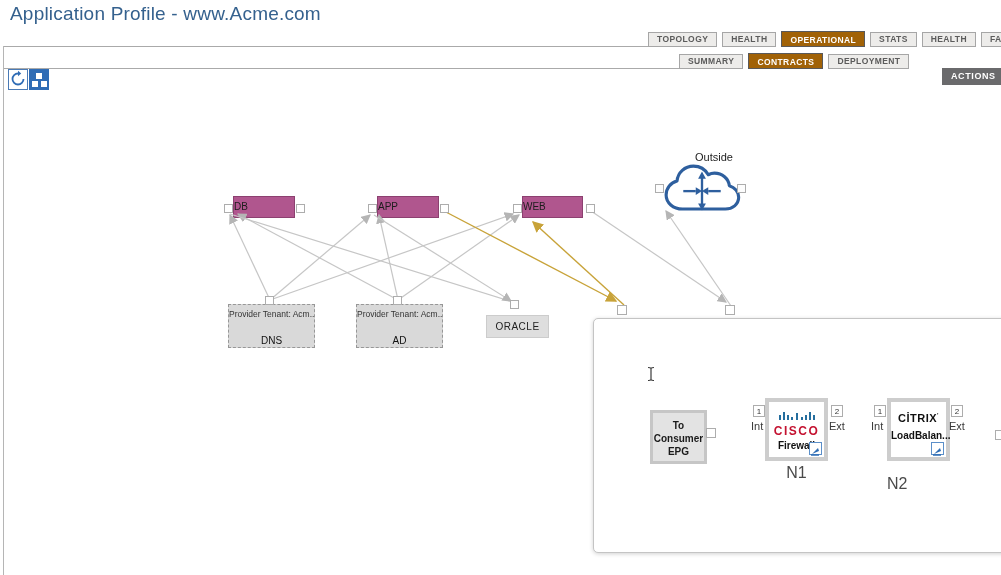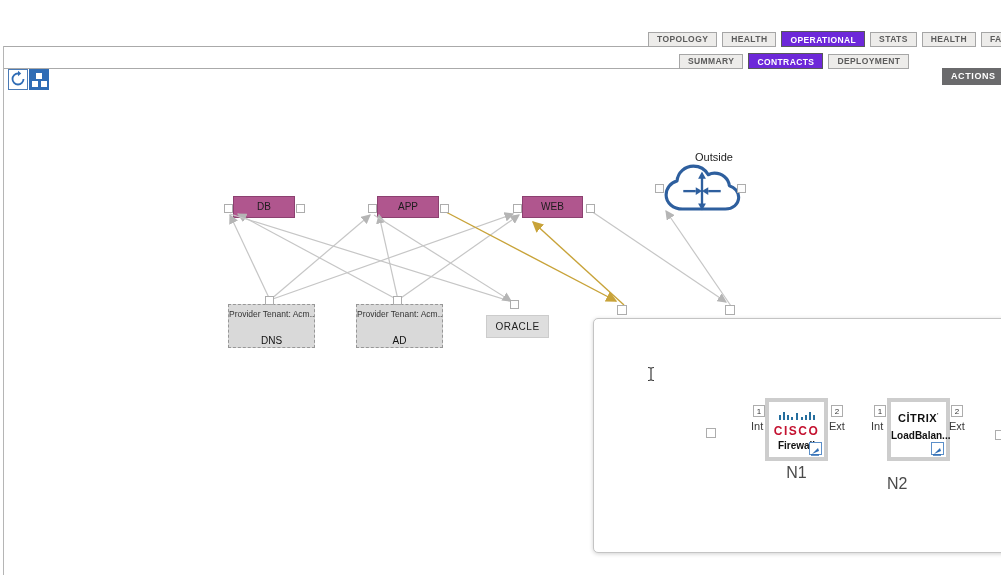--- a/index.html
+++ b/index.html
@@ -16,37 +16,37 @@
   .hline { position:absolute; height:0; border-top:1px solid #aaa; }
   .vline { position:absolute; width:0; border-left:1px solid #b5b5b5; }
   
   .tabstrip { position:absolute; display:flex; gap:5px; white-space:nowrap; }
   .tab {
     height:15px; line-height:13px; padding:0 8px; font-size:8.5px; font-weight:bold;
     letter-spacing:0.4px; color:#5b5b5b; background:#edecea; border:1px solid #a6a6a6;
     cursor:pointer; flex:0 0 auto;
   }
   .tab.active {
-    background:#6d28d9; color:#fff; border-color:#59595b; height:16px; margin-top:-1px;
+    background:#a16207; color:#fff; border-color:#59595b; height:16px; margin-top:-1px;
     line-height:16px;
   }
   .actions-btn {
     position:absolute; left:942px; top:68px; height:17px; line-height:17px;
     padding:0 9px; background:#6a6a6c; color:#fff; font-size:9px; font-weight:bold;
     letter-spacing:0.6px; cursor:pointer;
   }
   
   .tool-icon { position:absolute; width:20px; height:21px; cursor:pointer; }
   #refresh-icon { left:8px; top:69px; background:#fff; border:1px solid #4a7ab5; }
   #layout-icon { left:29px; top:69px; background:#2f6cb5; border:1px solid #2f6cb5; }
   #layout-icon .sq { position:absolute; background:#fff; width:6px; height:6px; }
   
   .epg {
     position:absolute; width:62px; height:22px; background:#b0568e; border:1px solid #8c4070;
-    color:#1c1c1c; font-size:10px; text-align:center; line-height:20px; cursor:pointer;
+    color:#1c1c1c; font-size:10px; text-align:left; line-height:20px; cursor:pointer;
   }
   .conn {
     position:absolute; width:9px; height:9px; background:#fff; border:1px solid #adadad;
     z-index:6;
   }
   .conn.big { width:10px; height:10px; }
   .provider-box {
     position:absolute; width:87px; height:44px; background:#d9d9d9;
     border:1px dashed #979797; text-align:center; cursor:pointer;
   }
@@ -91,20 +91,21 @@
   .node-id { position:absolute; font-size:16px; color:#4a4a4a; z-index:6; }
   #lines-svg { position:absolute; left:0; top:0; z-index:3; pointer-events:none; }
   #cloud-svg { position:absolute; left:663px; top:162px; z-index:2; }
   #cursor-ibeam { position:absolute; left:646px; top:366px; z-index:9; }
 </style>
 </head>
 <body>
 
 <div id="app">
 
+  <div class="page-title">Application Profile - www.Acme.com</div>
 
   <div class="hline" style="left:3px; top:46px; width:647px;"></div>
   <div class="hline" style="left:3px; top:68px; width:676px;"></div>
   <div class="vline" style="left:3px; top:46px; height:529px;"></div>
 
   <div class="tabstrip" style="left:648px; top:32px;">
     <div class="tab">TOPOLOGY</div>
     <div class="tab">HEALTH</div>
     <div class="tab active">OPERATIONAL</div>
     <div class="tab">STATS</div>
@@ -204,20 +205,25 @@
   </div>
 
   <span class="conn" style="left:510px; top:300px;"></span>
   <div class="oracle-box">ORACLE</div>
 
   <div class="service-panel"></div>
   <span class="conn big" style="left:617px; top:305px;"></span>
   <span class="conn big" style="left:725px; top:305px;"></span>
   <span class="conn big" style="left:995px; top:430px;"></span>
 
+  <div class="consumer-box">
+    <div>To</div>
+    <div>Consumer</div>
+    <div>EPG</div>
+  </div>
   <span class="conn big" style="left:706px; top:428px; z-index:6;"></span>
 
   <div class="port" style="left:753px; top:405px;">1</div>
   <div class="port-label" style="left:751px; top:420px;">Int</div>
   <div class="svc-node" style="left:765px; top:398px;">
     <div class="vendor-cisco">
       <svg width="40" height="10" viewBox="0 0 40 10">
         <g stroke="#256e9e" stroke-width="2">
           <line x1="3" y1="4" x2="3" y2="9"></line>
           <line x1="7" y1="1" x2="7" y2="9"></line>

